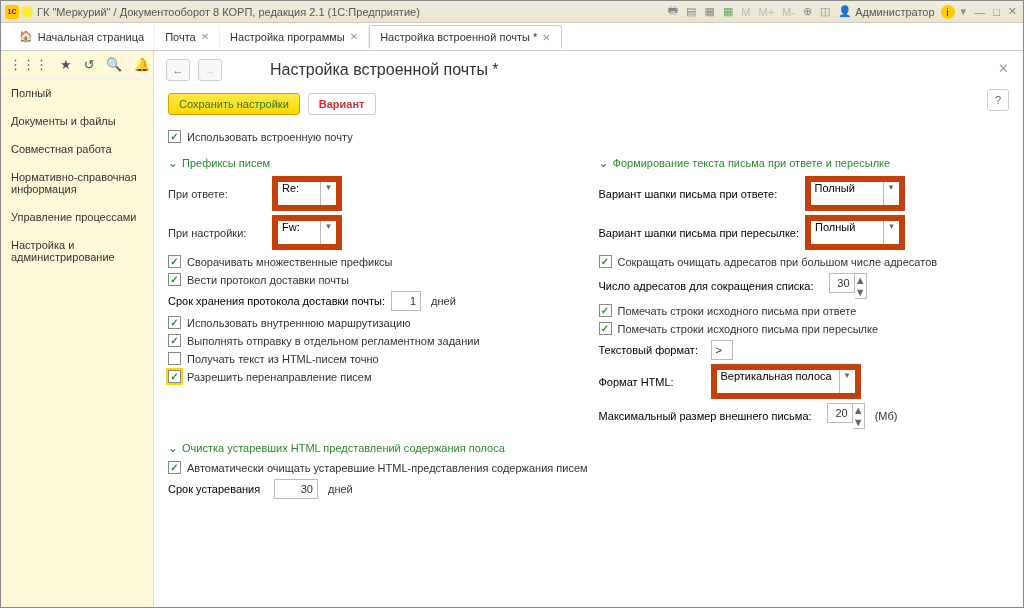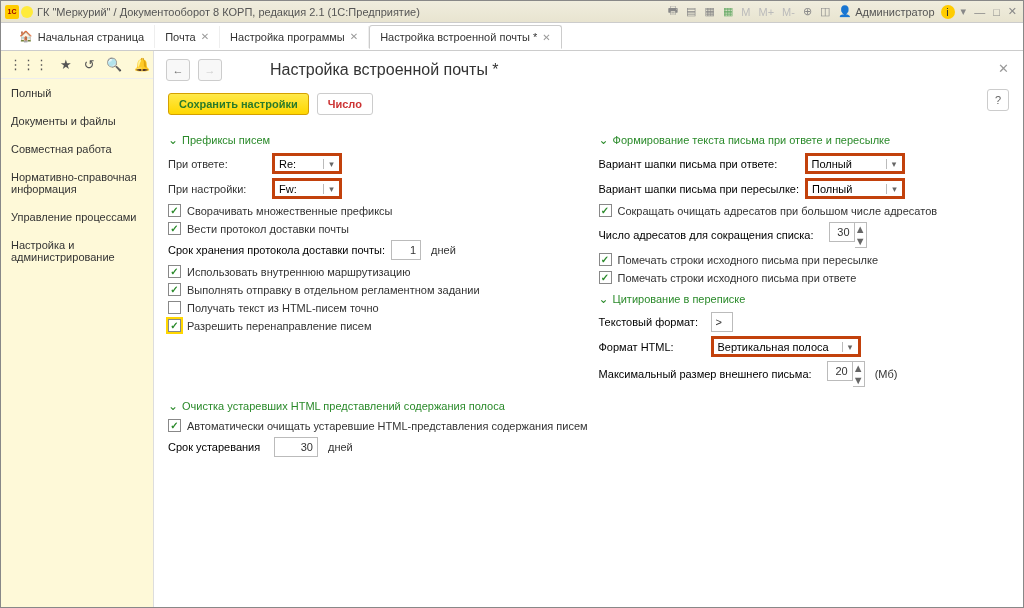--- a/index.html
+++ b/index.html
@@ -21,35 +21,35 @@
 .sidebar-icons{height:28px;display:flex;align-items:center;padding:0 8px;gap:12px;border-bottom:1px solid #eee}
 .sidebar-icons span{color:#555;cursor:pointer;font-size:13px}
 .nav-item{padding:8px 10px;color:#333;cursor:pointer}
 .content{flex:1;padding:0;overflow:auto;background:#fff;position:relative}
 .content-hdr{display:flex;align-items:center;padding:8px 12px;gap:8px}
 .navbtn{width:24px;height:22px;border:1px solid #ccc;background:#f8f8f8;border-radius:3px;cursor:pointer;display:flex;align-items:center;justify-content:center;color:#666}
 .navbtn.disabled{color:#ccc}
 .page-title{font-size:16px;color:#333;margin-left:40px}
 .close-x{position:absolute;top:10px;right:14px;color:#999;cursor:pointer;font-size:13px}
 .btnrow{padding:4px 14px 10px;display:flex;gap:8px;align-items:center}
-.btn-save{background:linear-gradient(#ffe94a,#ffd700);border:1px solid #d4a000;color:#2a7a2a;font-weight:bold;padding:4px 10px;border-radius:3px;cursor:pointer}
+.btn-save{background:linear-gradient(#ffe94a,#ffd700);border:1px solid #d4a000;color:#2a7a2a;font-weight:normal;padding:4px 10px;border-radius:3px;cursor:pointer}
 .btn-cancel{background:#fff;border:1px solid #ccc;color:#c33;font-weight:bold;padding:4px 10px;border-radius:3px;cursor:pointer}
 .help-btn{position:absolute;right:14px;top:38px;width:22px;height:22px;border:1px solid #ccc;border-radius:3px;background:#fff;cursor:pointer;display:flex;align-items:center;justify-content:center;color:#666}
 .form{padding:0 14px;display:flex;gap:20px}
 .col{flex:1}
 .chk-row{display:flex;align-items:center;gap:6px;margin:5px 0;color:#333}
 .chk{width:13px;height:13px;border:1px solid #888;background:#fff;display:flex;align-items:center;justify-content:center;cursor:pointer}
 .chk.on::after{content:"✓";color:#2a8a2a;font-size:10px;font-weight:bold}
 .chk.highlight{box-shadow:0 0 0 2px #ffd700}
 .section-hdr{color:#2a8a2a;margin:8px 0 6px;display:flex;align-items:center;gap:4px;cursor:pointer}
 .section-hdr::before{content:"⌄";color:#2a8a2a;font-size:12px}
 .field-row{display:flex;align-items:center;gap:6px;margin:4px 0}
 .field-label{color:#333;min-width:98px}
 .inp{border:1px solid #bbb;background:#fff;height:20px;padding:0 4px;color:#333}
-.sel{border:3px solid #c2410c;background:#fff;height:21px;display:flex;align-items:center;position:relative;cursor:pointer}
+.sel{border:6px solid #c2410c;background:#fff;height:35px;display:flex;position:relative;cursor:pointer}
 .sel .val{padding:0 4px;flex:1}
 .sel .dd{width:16px;border-left:1px solid #bbb;text-align:center;color:#666;font-size:9px}
 .spin{display:flex}
 .spin .inp{width:26px;text-align:right}
 .spin .arrows{width:12px;border:1px solid #bbb;border-left:none;display:flex;flex-direction:column;font-size:6px;color:#666}
 .spin .arrows span{flex:1;text-align:center;cursor:pointer}
 .unit{color:#333;margin-left:4px}
 .full-form{padding:0 14px}
 </style>
 </head>
@@ -116,23 +116,29 @@
  <div class="content">
   <span class="close-x">✕</span>
   <div class="content-hdr">
    <div class="navbtn">←</div>
    <div class="navbtn disabled">→</div>
    <div class="page-title">Настройка встроенной почты *</div>
   </div>
   <div class="help-btn">?</div>
   <div class="btnrow">
    <button class="btn-save">Сохранить настройки</button>
-   <button class="btn-cancel">Число</button>
-  </div>
-
+   <button class="btn-cancel">Вариант</button>
+  </div>
+
+  <div class="full-form">
+   <div class="chk-row">
+          <span class="chk on"></span>
+          <span>Использовать встроенную почту</span>
+        </div>
+  </div>
 
   <div class="form">
    <div class="col">
     <div class="section-hdr">Префиксы писем</div>
     <div class="field-row">
             <span class="field-label">При ответе:</span>
             <div class="sel" style="width:70px">
               <span class="val">Re:</span>
               <span class="dd">▾</span>
             </div>
@@ -197,27 +203,26 @@
           </div>
     <div class="field-row"><span>Число адресатов для сокращения списка:</span>&nbsp;<div class="spin">
               <input class="inp" value="30" style="">
               <div class="arrows">
                 <span>▲</span>
                 <span>▼</span>
               </div>
             </div></div>
     <div class="chk-row">
             <span class="chk on"></span>
+            <span>Помечать строки исходного письма при ответе</span>
+          </div>
+    <div class="chk-row">
+            <span class="chk on"></span>
             <span>Помечать строки исходного письма при пересылке</span>
           </div>
-    <div class="chk-row">
-            <span class="chk on"></span>
-            <span>Помечать строки исходного письма при ответе</span>
-          </div>
-    <div class="section-hdr">Цитирование в переписке</div>
     <div class="field-row">
             <span style="min-width:106px">Текстовый формат:</span>
             <input class="inp" style="width: 22px;" value="&gt;">
           </div>
     <div class="field-row">
             <span style="min-width:106px">Формат HTML:</span>
             <div class="sel" style="width:150px">
               <span class="val">Вертикальная полоса</span>
               <span class="dd">▾</span>
             </div>

